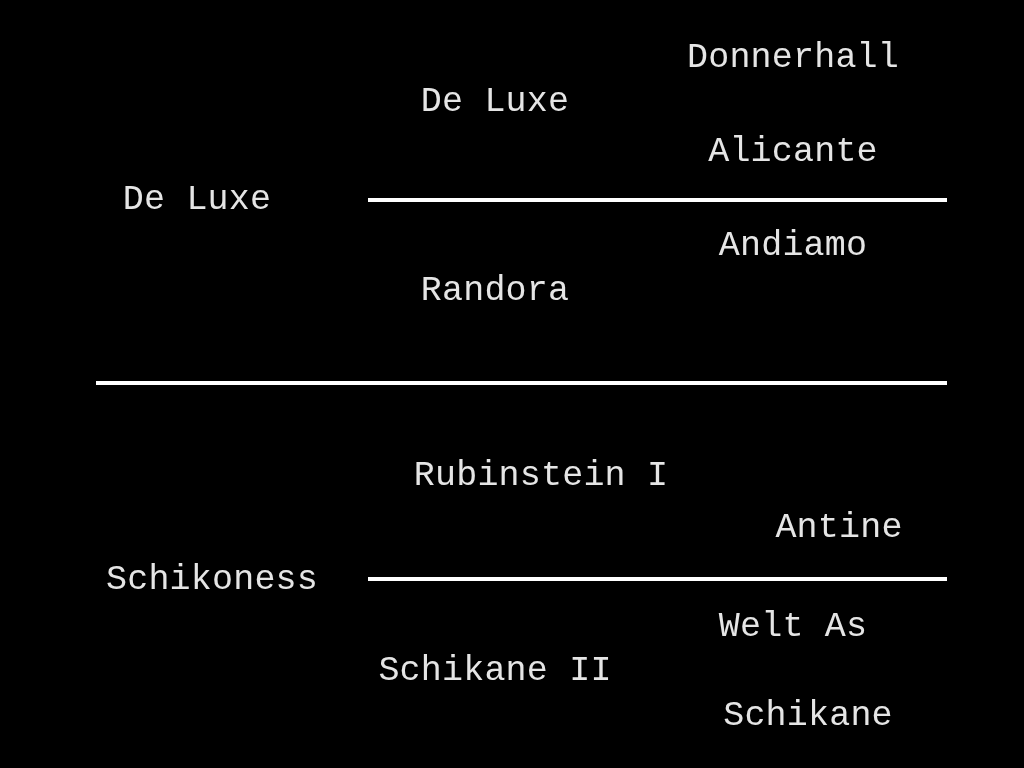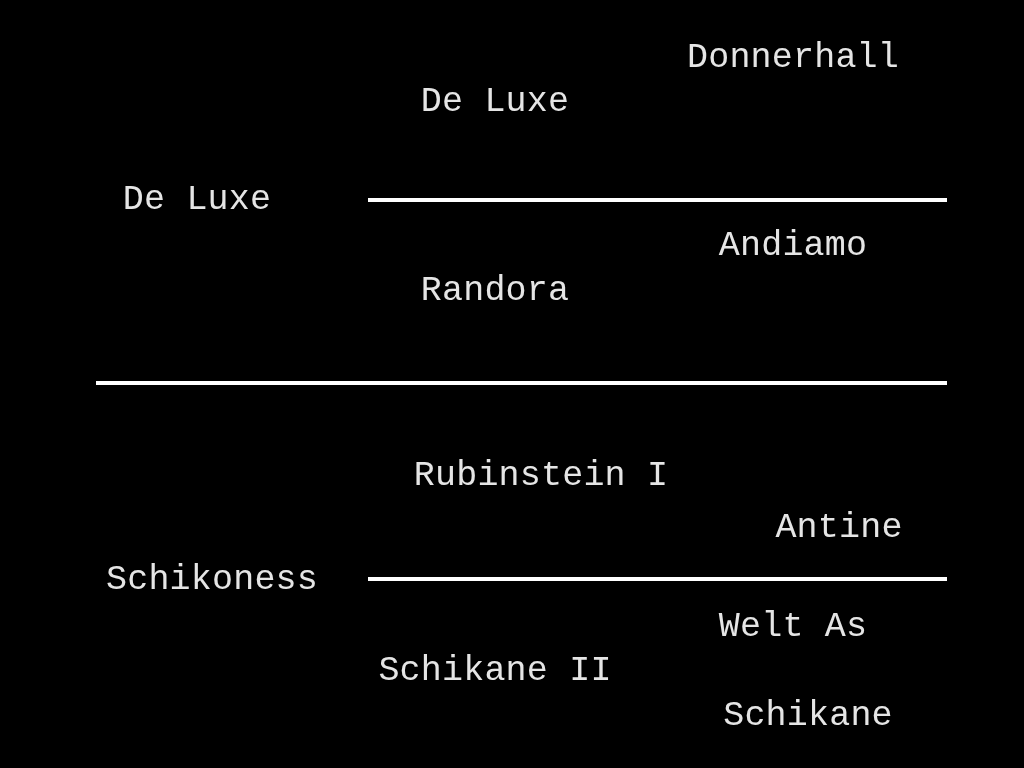--- a/index.html
+++ b/index.html
@@ -41,20 +41,21 @@
 
   <div class="label" style="left:197px; top:200px;">De Luxe</div>
   <div class="label" style="left:197px; top:580px;margin-left:15px;">Schikoness</div>
 
   <div class="label" style="left:495px; top:102px;">De Luxe</div>
   <div class="label" style="left:495px; top:291px;">Randora</div>
   <div class="label" style="left:495px; top:476px;margin-left:46px;">Rubinstein I</div>
   <div class="label" style="left:495px; top:671px;">Schikane II</div>
 
   <div class="label" style="left:793px; top:58px;">Donnerhall</div>
+  <div class="label" style="left:793px; top:152px;">Alicante</div>
   <div class="label" style="left:793px; top:246px;">Andiamo</div>
   <div class="label" style="left:839px; top:528px;">Antine</div>
   <div class="label" style="left:793px; top:627px;">Welt As</div>
   <div class="label" style="left:808px; top:716px;">Schikane</div>
 
   <div class="divider" style="left:368px; top:198px; width:579px;"></div>
   <div class="divider" style="left:96px; top:381px; width:851px;"></div>
   <div class="divider" style="left:368px; top:577px; width:579px;"></div>
 </div>
 

